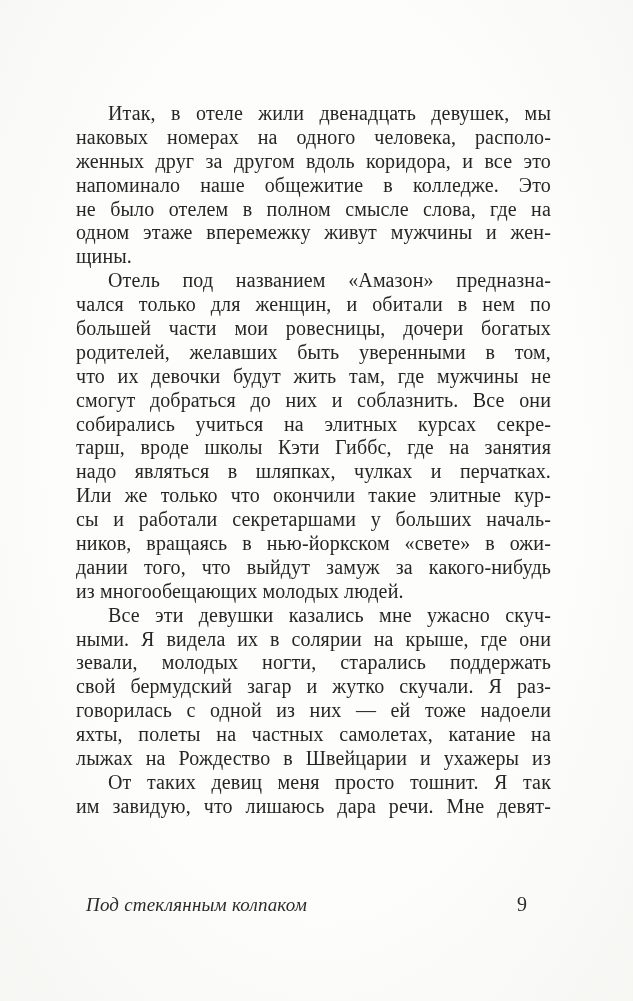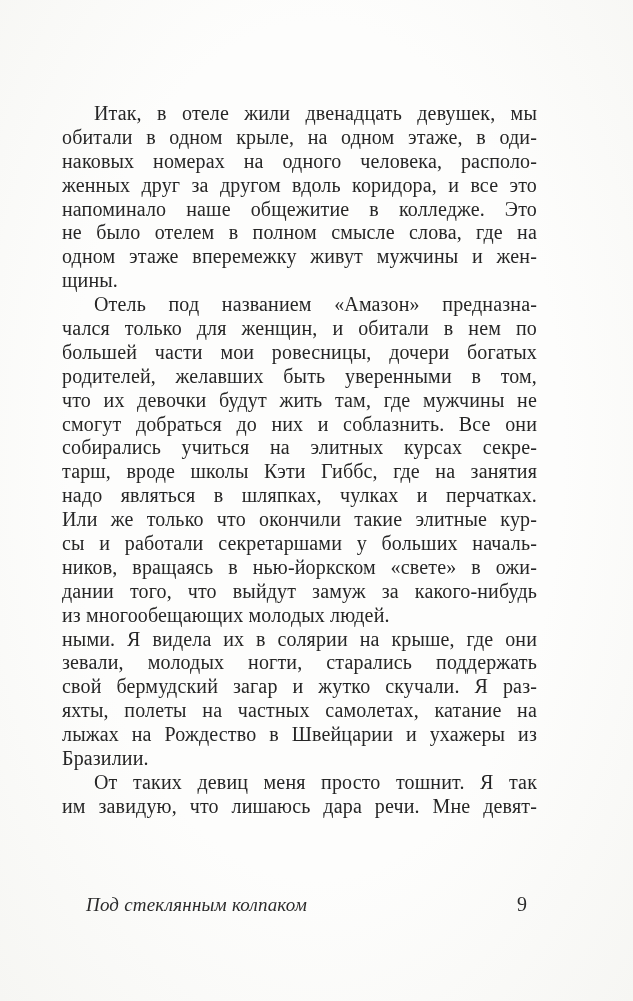--- a/index.html
+++ b/index.html
@@ -12,21 +12,21 @@
     position: relative;
     width: 633px;
     height: 1001px;
     margin: 0 auto;
     background: radial-gradient(ellipse at 50% 45%, #fdfdfc 55%, #f6f6f3 100%);
     color: #262626;
     overflow: hidden;
   }
   .text-body {
     position: absolute;
-    left: 62px;
+    left: 76px;
     top: 102px;
     width: 475px;
   }
   .para {
     margin: 0;
     padding: 0;
   }
   .line {
     font-size: 20px;
     line-height: 23.9px;
@@ -68,21 +68,20 @@
     color: #2b2b2b;
   }
 </style>
 </head>
 <body>
 
 <div class="page">
   <div class="text-body">
       <div class="para">
         <div class="line just indent">Итак, в отеле жили двенадцать девушек, мы</div>
-        <div class="line just">обитали в одном крыле, на одном этаже, в оди-</div>
         <div class="line just">наковых номерах на одного человека, располо-</div>
         <div class="line just">женных друг за другом вдоль коридора, и все это</div>
         <div class="line just">напоминало наше общежитие в колледже. Это</div>
         <div class="line just">не было отелем в полном смысле слова, где на</div>
         <div class="line just">одном этаже вперемежку живут мужчины и жен-</div>
         <div class="line">щины.</div>
       </div>
       <div class="para">
         <div class="line just indent">Отель под названием «Амазон» предназна-</div>
         <div class="line just">чался только для женщин, и обитали в нем по</div>
@@ -93,26 +92,27 @@
         <div class="line just">собирались учиться на элитных курсах секре-</div>
         <div class="line just">тарш, вроде школы Кэти Гиббс, где на занятия</div>
         <div class="line just">надо являться в шляпках, чулках и перчатках.</div>
         <div class="line just">Или же только что окончили такие элитные кур-</div>
         <div class="line just">сы и работали секретаршами у больших началь-</div>
         <div class="line just">ников, вращаясь в нью-йоркском «свете» в ожи-</div>
         <div class="line just">дании того, что выйдут замуж за какого-нибудь</div>
         <div class="line">из многообещающих молодых людей.</div>
       </div>
       <div class="para">
+        <div class="line just indent">Все эти девушки казались мне ужасно скуч-</div>
         <div class="line just">ными. Я видела их в солярии на крыше, где они</div>
         <div class="line just">зевали, молодых ногти, старались поддержать</div>
         <div class="line just">свой бермудский загар и жутко скучали. Я раз-</div>
+        <div class="line just">говорилась с одной из них — ей тоже надоели</div>
         <div class="line just">яхты, полеты на частных самолетах, катание на</div>
         <div class="line just">лыжах на Рождество в Швейцарии и ухажеры из</div>
-        <div class="line">Бразилии.</div>
       </div>
       <div class="para">
         <div class="line just indent">От таких девиц меня просто тошнит. Я так</div>
         <div class="line just">им завидую, что лишаюсь дара речи. Мне девят-</div>
       </div>
     </div>
   <div class="footer">
     <span class="running-title">Под стеклянным колпаком</span>
     <span class="page-number">9</span>
   </div>

